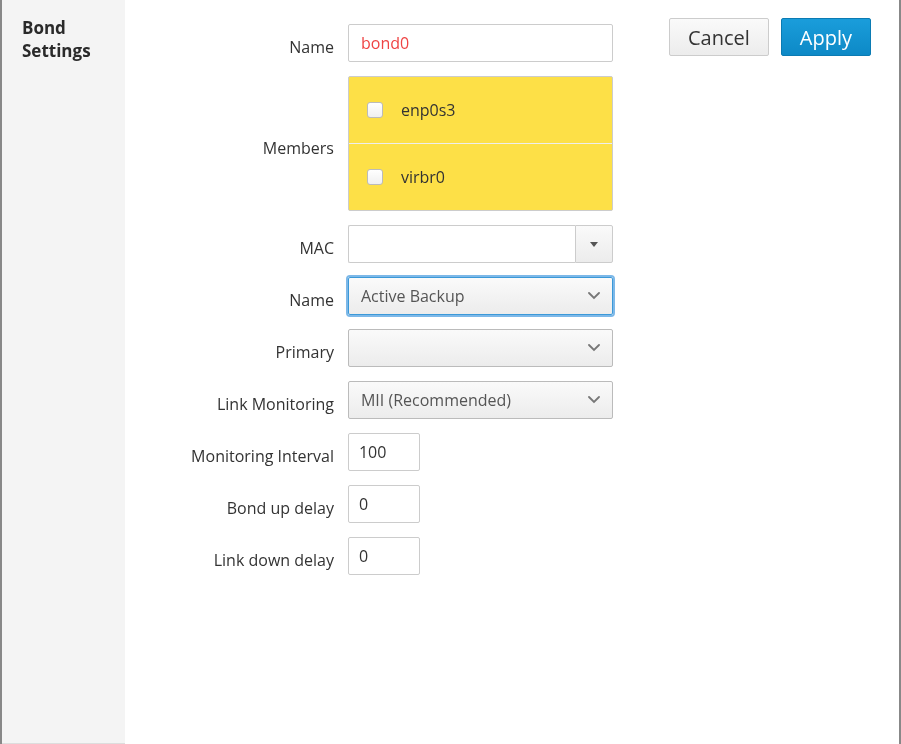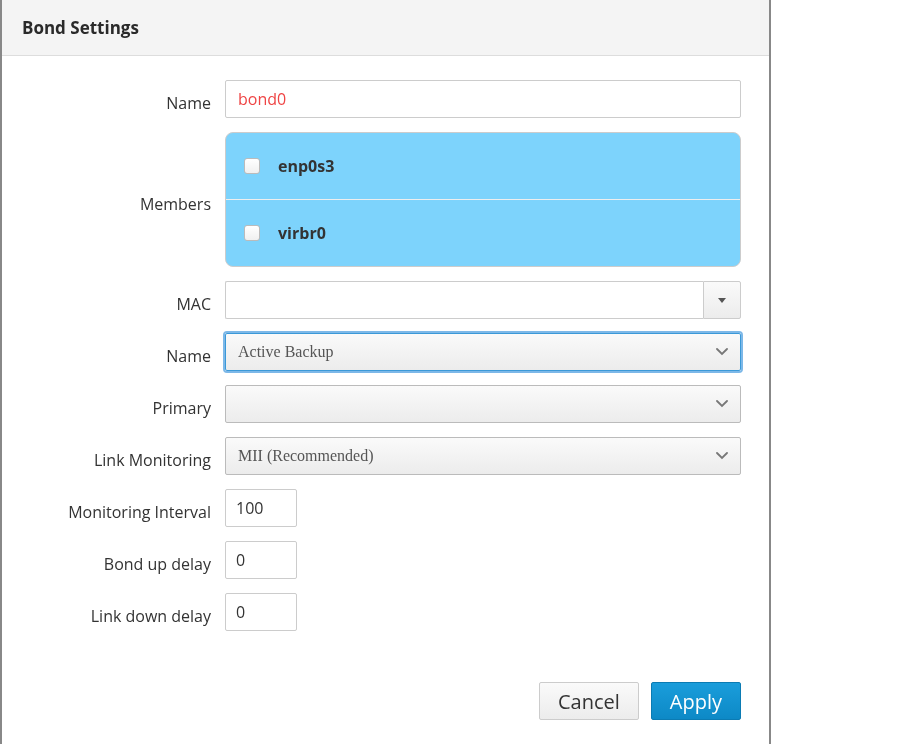--- a/index.html
+++ b/index.html
@@ -7,27 +7,27 @@
       margin: 0;
       padding: 0;
     }
     body {
       font-family: -apple-system, BlinkMacSystemFont, "Segoe UI", "Open Sans", Helvetica, Arial, sans-serif;
       font-size: 15px;
       color: #333;
       background: #fff;
     }
     .modal {
-      width: 771px;
+      width: 901px;
       border-left: 2px solid #888;
       border-right: 2px solid #888;
       background: #fff;
       min-height: 744px;
       display: flex;
-      flex-direction: column;
+      flex-direction: row;
     }
     .modal-header {
       background: #f4f4f4;
       border-bottom: 1px solid #ddd;
       padding: 16px 20px;
     }
     .modal-title {
       font-weight: 700;
       color: #2a2a2a;
       font-size: 17px;
@@ -58,23 +58,22 @@
       border: 1px solid #ccc;
       border-radius: 2px;
       padding: 0 12px;
       font-size: 16px;
       color: #ef4444;
       outline: none;
       font-family: inherit;
     }
     .members-box {
       border: 1px solid #ccc;
-      border-radius: 8px;
-      background: #7dd3fc;
-      font-weight: bold;
+      border-radius: 2px;
+      background: #fde047;
     }
     .member-item {
       display: flex;
       align-items: center;
       padding: 22px 18px;
     }
     .member-item + .member-item {
       border-top: 1px solid #eee;
     }
     .checkbox {
@@ -130,21 +129,20 @@
       border: 1px solid #bbb;
       border-radius: 2px;
       background: linear-gradient(#fafafa, #ececec);
       padding: 0 32px 0 12px;
       font-size: 16px;
       color: #555;
       display: flex;
       align-items: center;
       position: relative;
       cursor: pointer;
-      font-family: Liberation Serif, serif;
     }
     .select.focused {
       outline: 2px solid #7db8e8;
       outline-offset: 0;
       border-color: #3b99d8;
     }
     .select .chevron {
       position: absolute;
       right: 12px;
       top: 50%;

